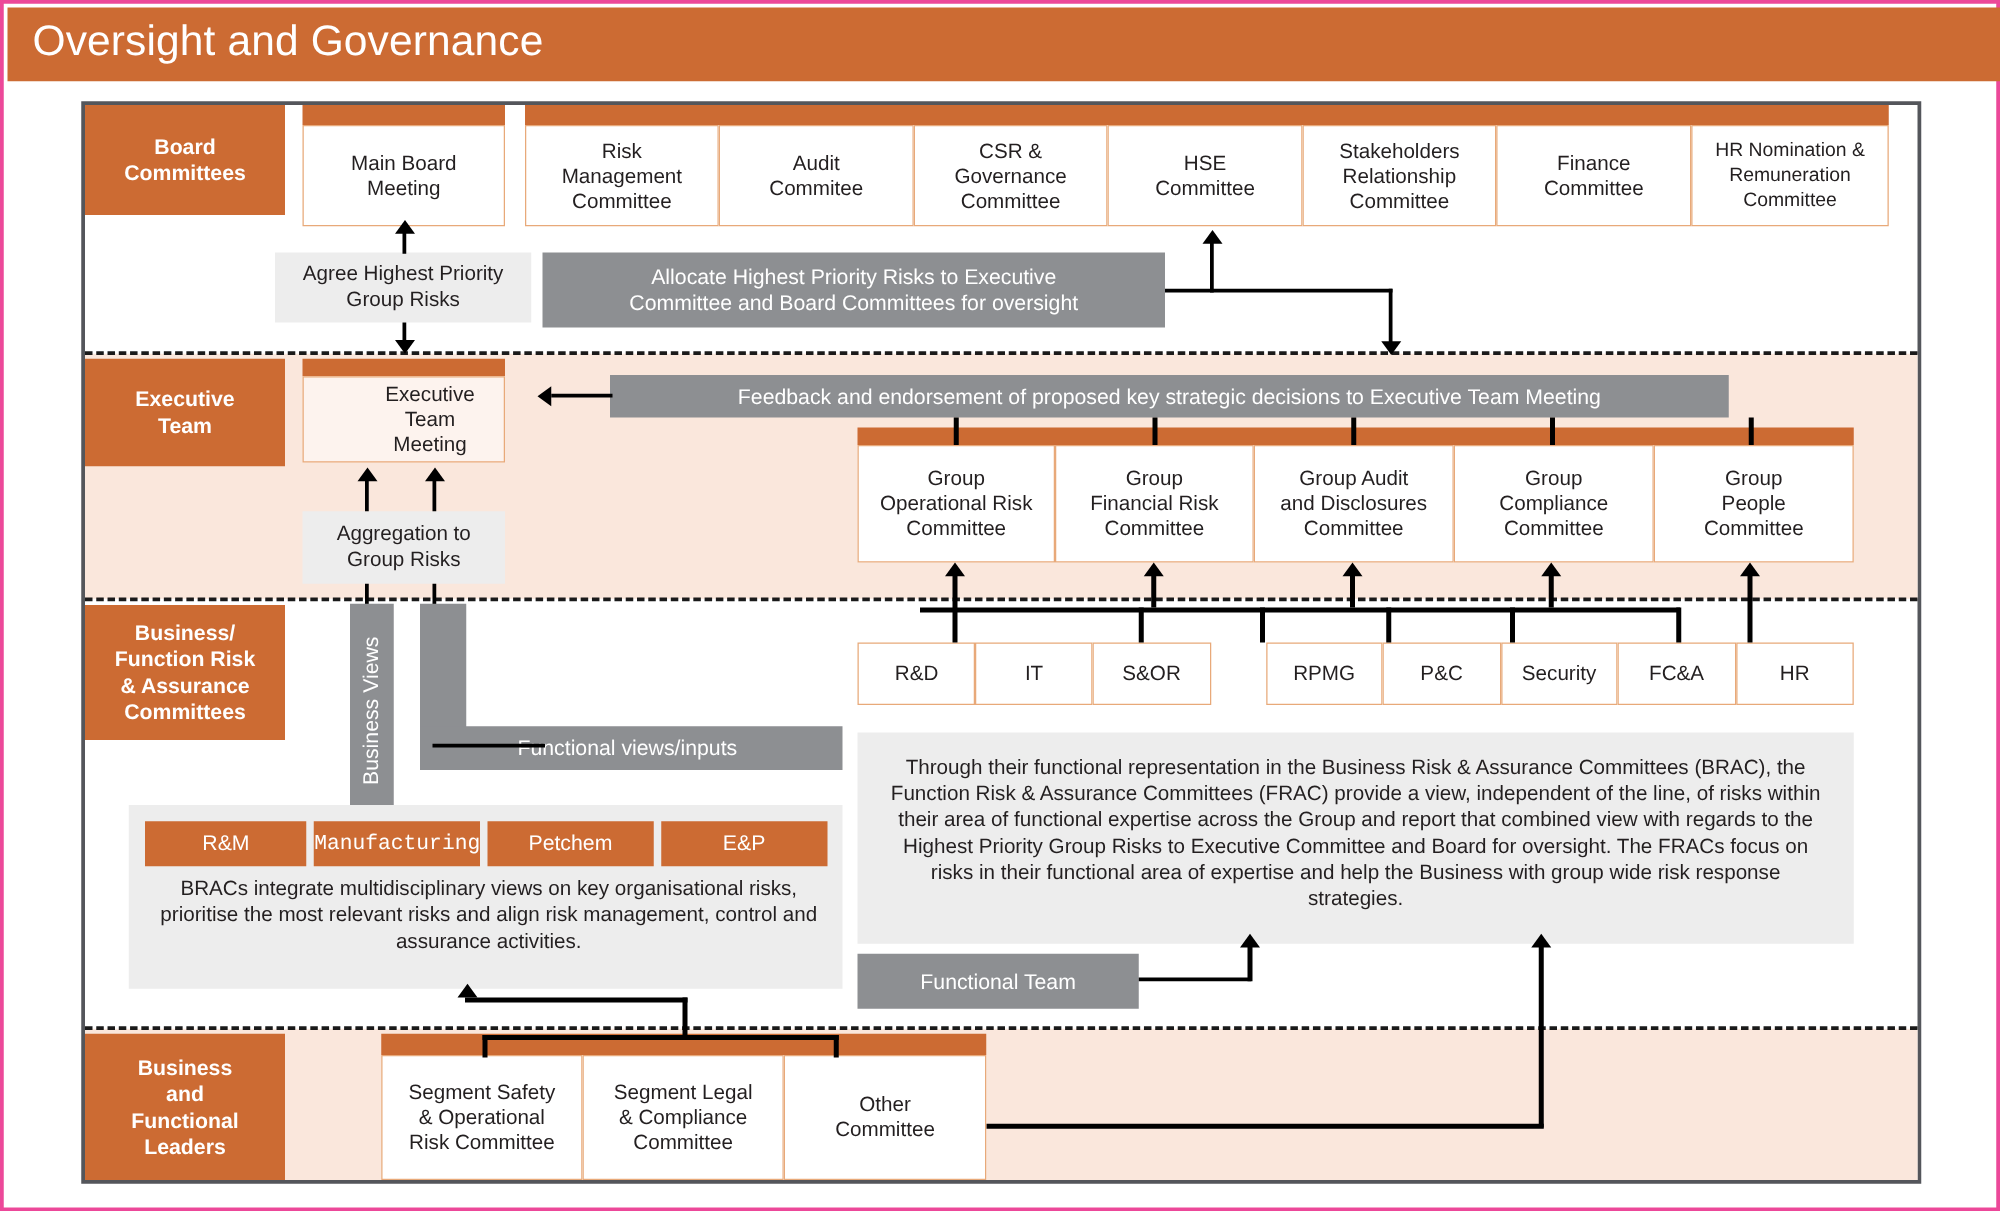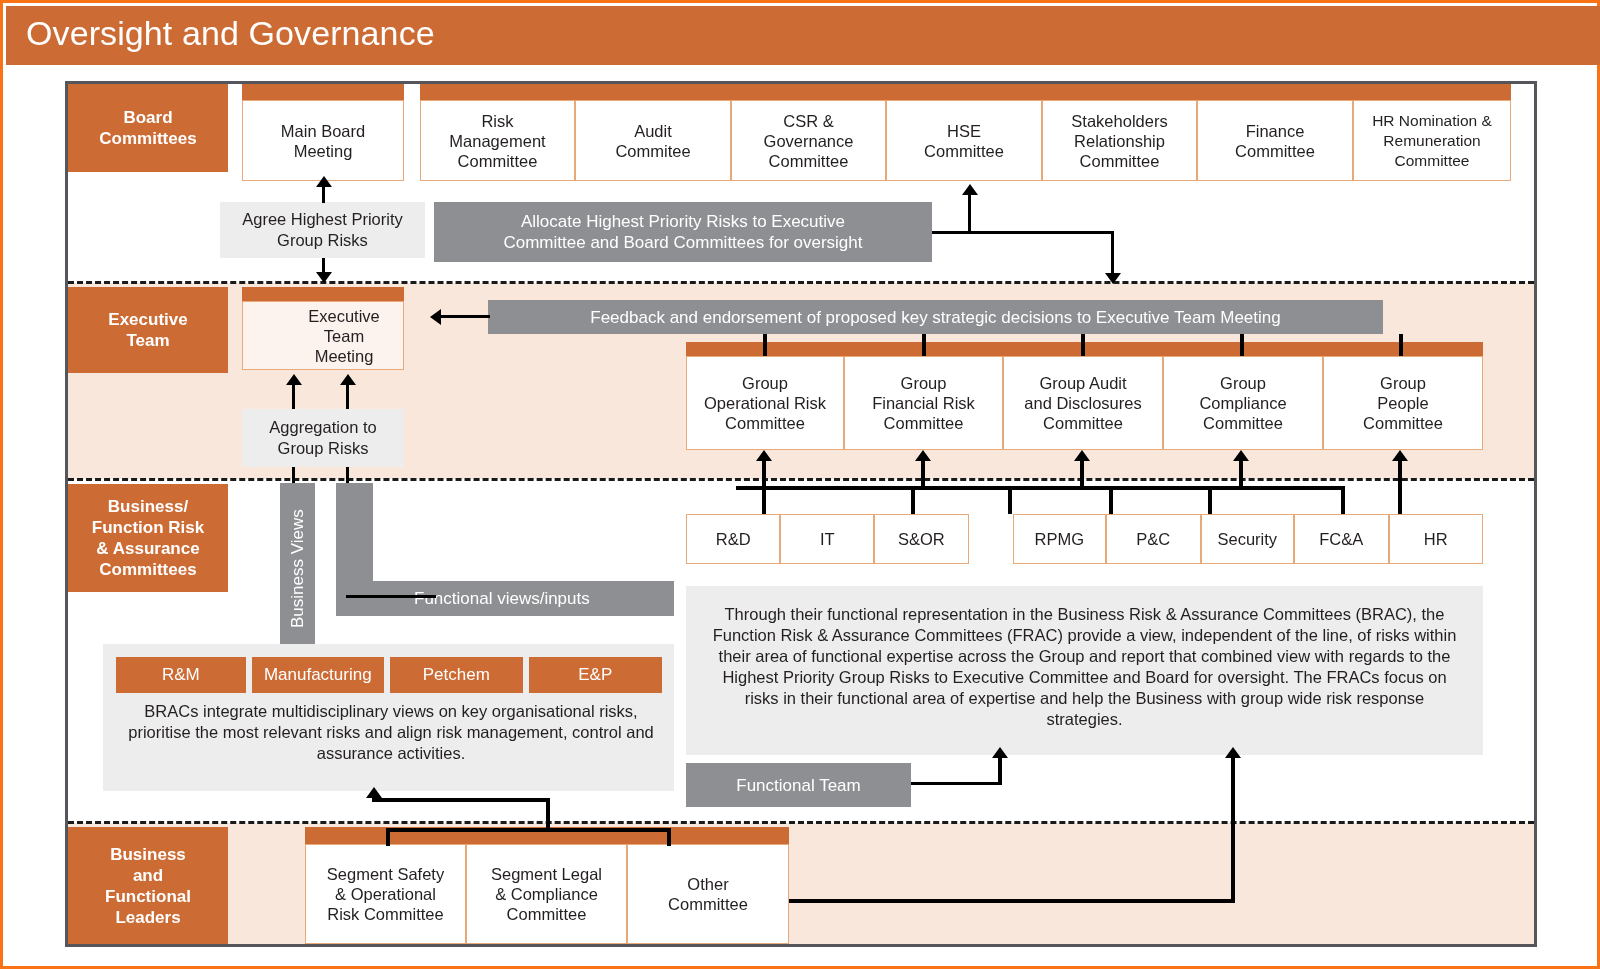--- a/index.html
+++ b/index.html
@@ -7,21 +7,21 @@
   body{
     width:1600px; height:969px; position:relative;
     font-family:"Liberation Sans", sans-serif;
     color:#231f20;
     overflow:hidden;
   }
 
   
   #page{
     position:absolute; inset:0;
-    border:3px solid #f97316;
+    border:3px solid #ec4899;
     background:#ffffff;
   }
   #title-bar{
     position:absolute; left:3px; top:3px; width:1594px; height:59px;
     background:#cc6b33;
   }
   #title-text{
     position:absolute; left:20px; top:8px;
     font-size:34px; color:#ffffff; font-weight:400; letter-spacing:.1px;
     white-space:nowrap;
@@ -260,21 +260,21 @@
     <div class="arrow-up" style="left:1324px; top:366px;"></div>
 
     <div class="note" style="left:618px; top:502px; width:797px; height:169px; padding:18px 20px 0 20px;">
       <p>Through their functional representation in the Business Risk &amp; Assurance Committees (BRAC), the Function Risk &amp; Assurance Committees (FRAC) provide a view, independent of the line, of risks within their area of functional expertise across the Group and report that combined view with regards to the Highest Priority Group Risks to Executive Committee and Board for oversight. The FRACs focus on risks in their functional area of expertise and help the Business with group wide risk response strategies.</p>
     </div>
 
     <div class="note" style="left:35px; top:560px; width:571px; height:147px;">
     </div>
     <div class="boxrow" style="left:48px; top:573px; width:546px; height:36px; gap:6px;">
       <div class="tag" style="width:131px;">R&amp;M</div>
-      <div class="tag" style="width:134px;">Manufacturing</div>
+      <div class="tag" style="width:134px;font-family:Liberation Mono, monospace;">Manufacturing</div>
       <div class="tag" style="width:134px;">Petchem</div>
       <div class="tag" style="width:135px;">E&amp;P</div>
     </div>
     <div class="note" style="left:48px; top:617px; width:550px; height:82px; background:transparent;">
       <p>BRACs integrate multidisciplinary views on key organisational risks, prioritise the most relevant risks and align risk management, control and assurance activities.</p>
     </div>
 
     <div class="gray" style="left:618px; top:679px; width:225px; height:44px;">Functional Team</div>
 
     <div class="ln hln" style="left:843px; top:698px; width:90px; height:3px;"></div>

